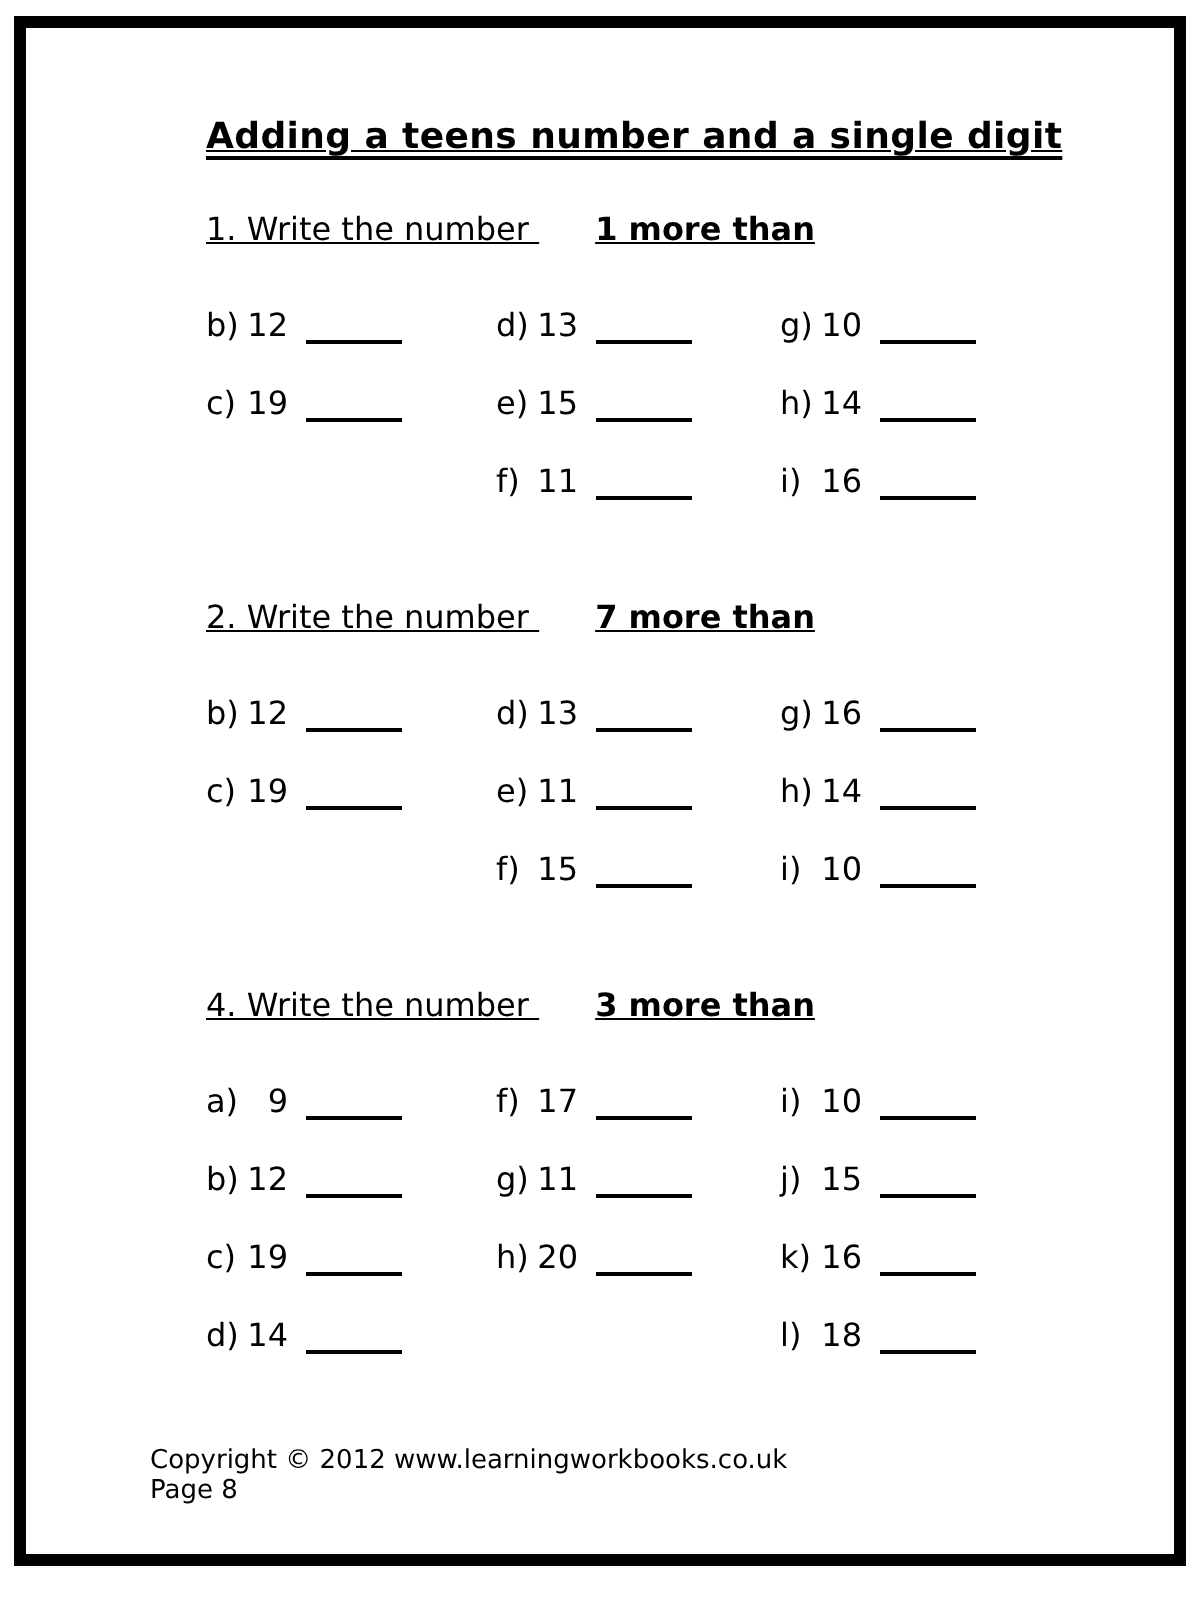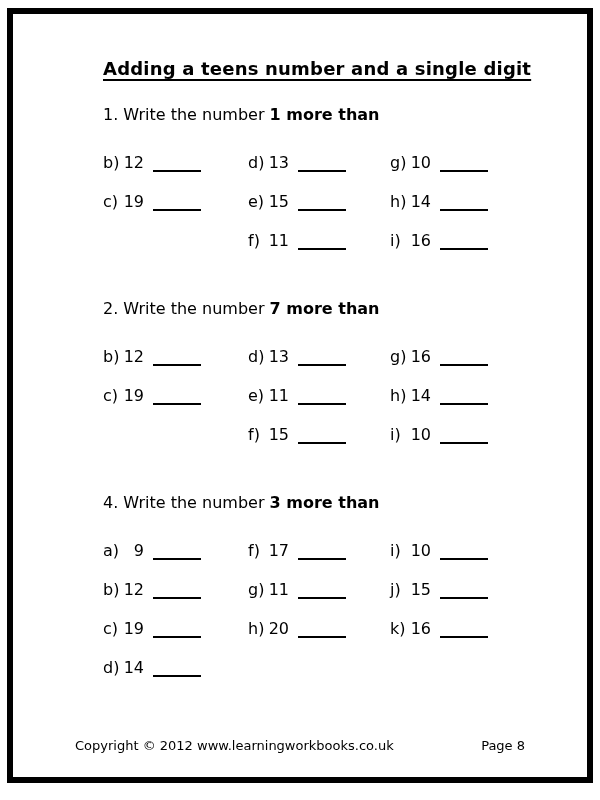--- a/index.html
+++ b/index.html
@@ -16,20 +16,21 @@
     position: absolute;
     left: 7px;
     top: 8px;
     width: 574px;
     height: 763px;
     border: 6px solid #000000;
     background: #ffffff;
   }
   .content {
     padding: 44px 30px 0 90px;
+    text-decoration: underline;
   }
   .title {
     font-size: 18px;
     font-weight: bold;
     margin: 0 0 26px 0;
     text-decoration: underline;
     text-decoration-thickness: 2px;
     text-underline-offset: 4px;
     letter-spacing: 0.2px;
   }
@@ -40,20 +41,21 @@
     margin-bottom: 0;
   }
   .heading {
     font-size: 16px;
     line-height: 20px;
     margin-bottom: 28px;
     white-space: nowrap;
   }
   .heading .bold-part {
     font-weight: bold;
+    margin-left: 28px;
   }
   .grid {
     display: grid;
     grid-template-columns: 145px 142px auto;
   }
   .item {
     height: 20px;
     line-height: 20px;
     margin-bottom: 19px;
     font-size: 16px;
@@ -82,20 +84,21 @@
   .footer {
     position: absolute;
     left: 0;
     right: 0;
     bottom: 24px;
     display: flex;
     justify-content: space-between;
     align-items: baseline;
     padding: 0 62px;
     font-size: 13px;
+    flex-direction: column;
   }
 </style>
 </head>
 <body>
 
 <div class="frame">
   <div class="content">
     <h1 class="title">Adding a teens number and a single digit</h1>
     <div id="sections">
         <div class="section">
@@ -147,20 +150,21 @@
             </div>
             <div class="col">
               <div class="item"><span class="lbl">f)</span><span class="num">17</span><span class="blank"></span></div>
               <div class="item"><span class="lbl">g)</span><span class="num">11</span><span class="blank"></span></div>
               <div class="item"><span class="lbl">h)</span><span class="num">20</span><span class="blank"></span></div>
             </div>
             <div class="col">
               <div class="item"><span class="lbl">i)</span><span class="num">10</span><span class="blank"></span></div>
               <div class="item"><span class="lbl">j)</span><span class="num">15</span><span class="blank"></span></div>
               <div class="item"><span class="lbl">k)</span><span class="num">16</span><span class="blank"></span></div>
+              <div class="item"><span class="lbl">l)</span><span class="num">18</span><span class="blank"></span></div>
             </div>
           </div>
         </div>
       </div>
   </div>
   <div class="footer">
     <span>Copyright © 2012 www.learningworkbooks.co.uk</span>
     <span>Page 8</span>
   </div>
 </div>

